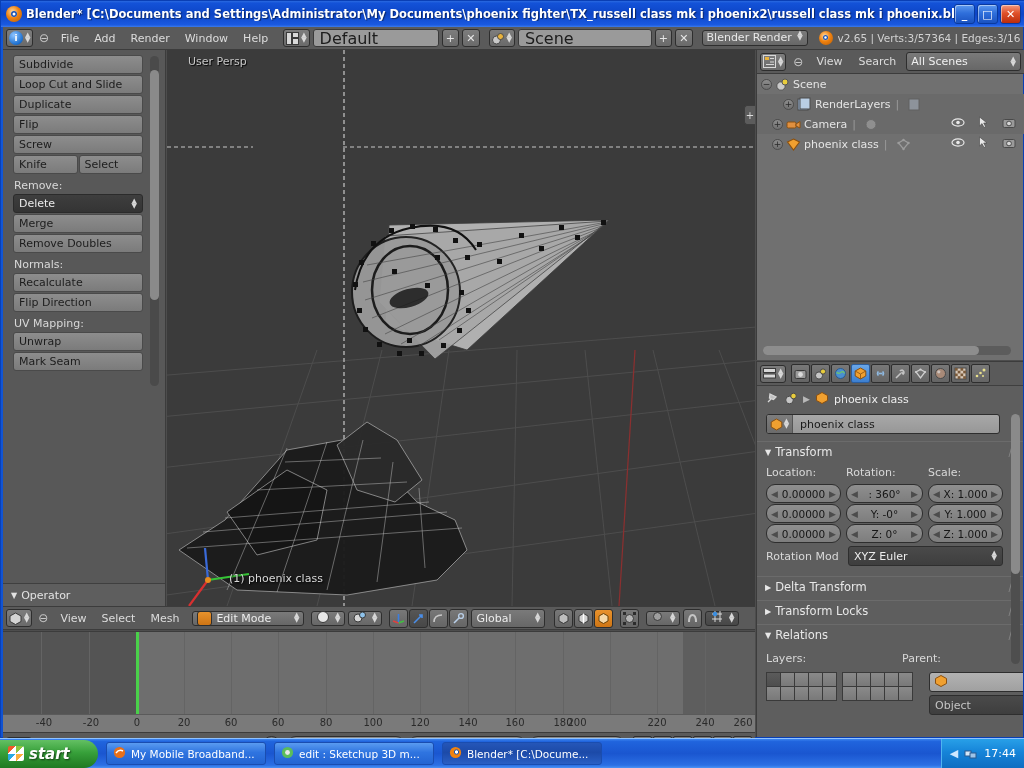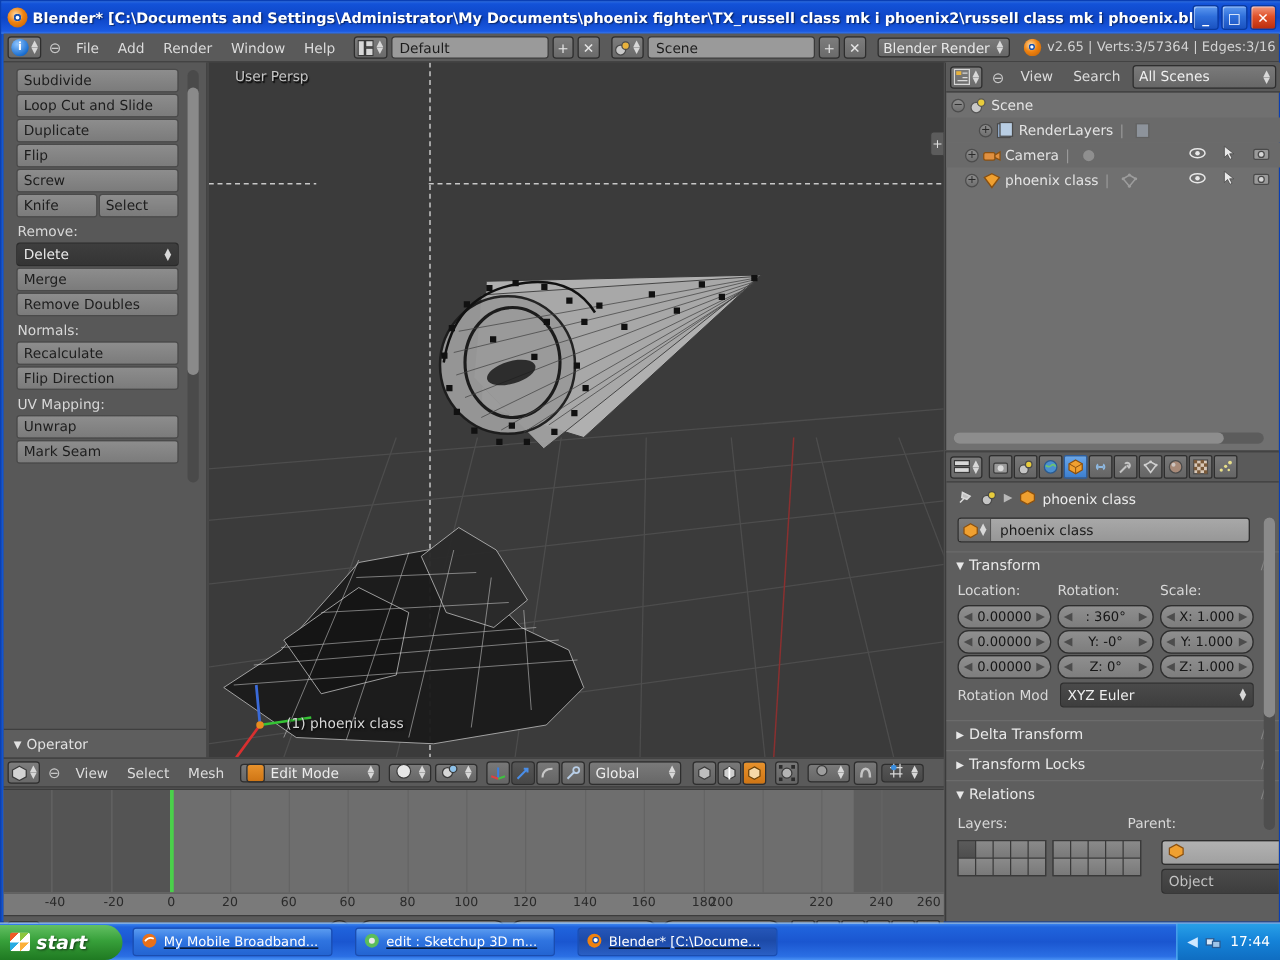--- a/index.html
+++ b/index.html
@@ -69,31 +69,31 @@
     color:#fff;font-size:9px;font-weight:bold;display:flex;align-items:center;justify-content:center;
   }
   .spin-arrows{ display:flex; flex-direction:column; line-height:5px; font-size:7px; color:#d8d8d8; }
   .hdr-menu { color:#dcdcdc; padding:0 6px; font-size:11px; white-space:nowrap; }
   .hdr-sep {
     width:16px;height:18px;display:flex;align-items:center;justify-content:center;
     color:#c8c8c8;font-size:12px;
   }
   .field-box {
     height:18px; background:#9a9a9a; border:1px solid #3a3a3a; border-radius:3px;
-    color:#1c1c1c; display:flex; align-items:center; padding:0 6px; font-size:11px;
+    color:#1c1c1c; display:flex; align-items:center; padding:0 6px; font-size:16px;
   }
   .sq-btn {
     width:18px;height:18px;border:1px solid #2e2e2e;border-radius:3px;
     background:linear-gradient(180deg,#7d7d7d,#6a6a6a);
     display:flex;align-items:center;justify-content:center;color:#e6e6e6;font-size:11px;
   }
   .engine-box{
     height:16px;min-width:106px;border:1px solid #2e2e2e;border-radius:3px;
     background:linear-gradient(180deg,#7a7a7a,#676767);
-    display:flex;align-items:center;justify-content:space-between;padding:0 4px;
+    display:flex;align-items:flex-start;justify-content:space-between;padding:0 4px;
     color:#e8e8e8;font-size:11px;
   }
   .stats{ color:#d2d2d2; font-size:10.5px; white-space:nowrap; overflow:hidden; flex:1 1 auto; }
   .ico-blender-sm{
     width:14px;height:14px;border-radius:50%;flex:0 0 auto;
     background:radial-gradient(circle at 40% 35%,#ffd9a0 0%,#f0820f 45%,#b85d05 100%);
     position:relative;
   }
   .ico-blender-sm::after{
     content:"";position:absolute;left:4px;top:4px;width:5px;height:5px;border-radius:50%;
@@ -341,21 +341,21 @@
   .flag {
     width:16px;height:15px;
     background:
       linear-gradient(135deg,#f05a28 0 50%,transparent 50%) no-repeat 0 0/8px 7px,
       linear-gradient(135deg,#8dc63f 0 50%,transparent 50%) no-repeat 8px 0/8px 7px,
       linear-gradient(135deg,#29abe2 0 50%,transparent 50%) no-repeat 0 8px/8px 7px,
       linear-gradient(135deg,#fbb03b 0 50%,transparent 50%) no-repeat 8px 8px/8px 7px,
       #fff;
     border-radius:2px; flex:0 0 auto;
   }
-  .tasks { display:flex; gap:18px; margin-left:8px; flex:1 1 auto;text-decoration:underline; }
+  .tasks { display:flex; gap:8px; margin-left:8px; flex:1 1 auto; }
   .task {
     height:23px; width:160px; border-radius:3px;
     background:linear-gradient(180deg,#5a9bf0 0%,#2f74e0 45%,#2364d2 100%);
     border:1px solid #1a4db0;
     display:flex; align-items:center; gap:5px; padding:0 6px;
     color:#fff; font-size:10.5px; overflow:hidden; white-space:nowrap;
   }
   .task.active { background:linear-gradient(180deg,#2556b8 0%,#1c4aa8 45%,#2a5fc4 100%); }
   .tray {
     display:flex; align-items:center; gap:6px; height:30px; padding:0 8px;

